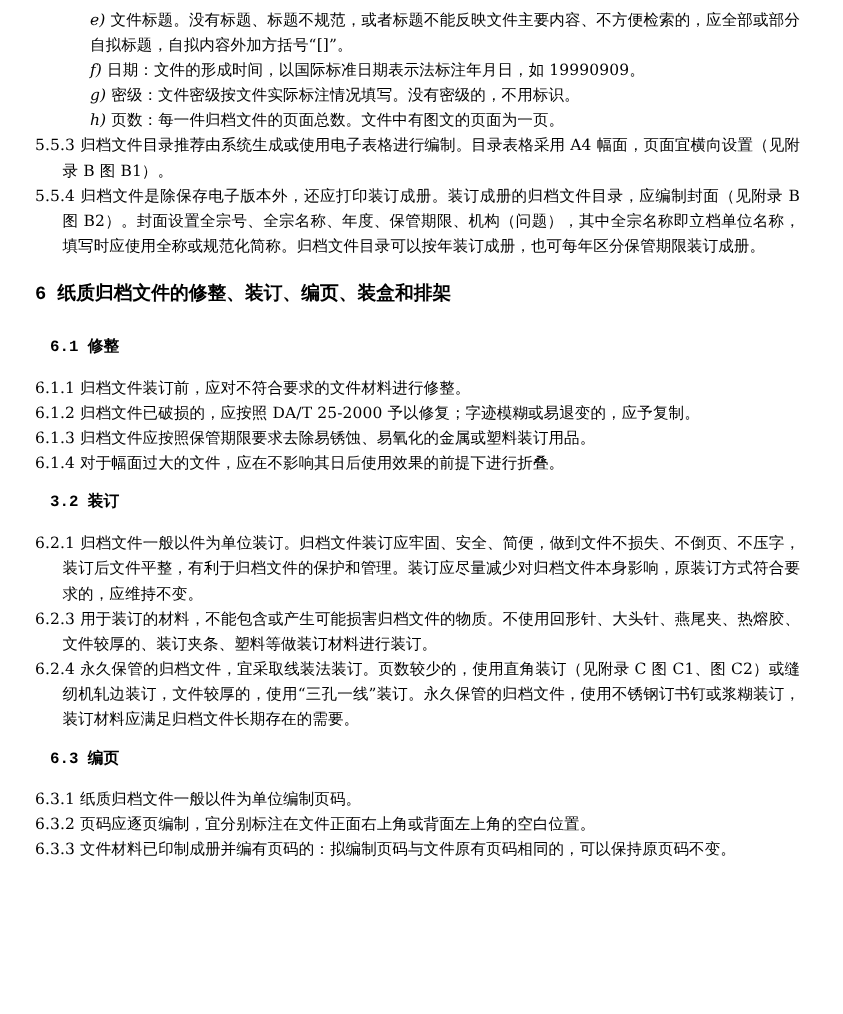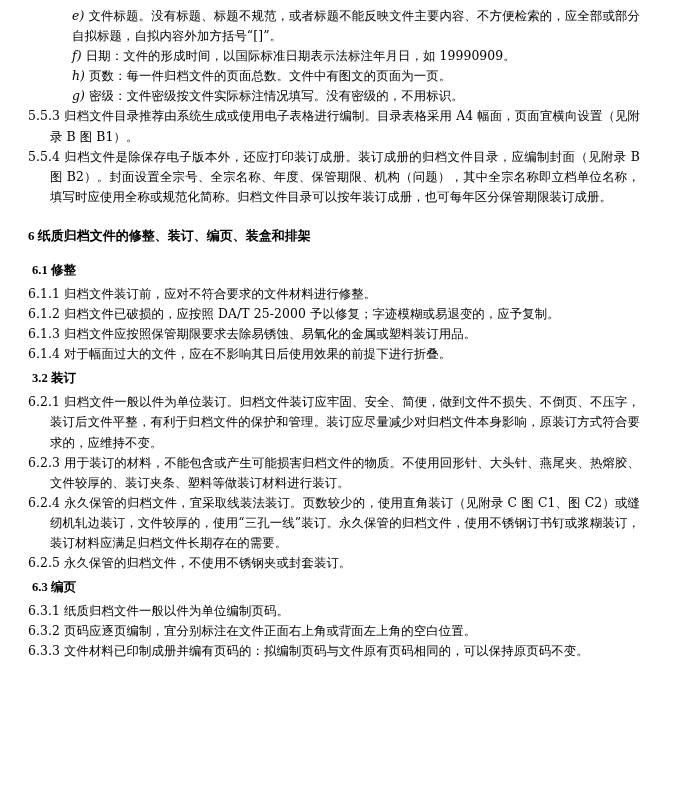--- a/index.html
+++ b/index.html
@@ -36,59 +36,59 @@
   }
   .ind-list .marker {
     font-family: "DejaVu Serif", "Liberation Serif", serif;
     font-style: italic;
   }
   .ind-hang {
     padding-left: 22px;
     text-indent: -22px;
   }
   .heading {
-    font-size: 13px;
+    font-size: 15px;
     font-weight: bold;
     line-height: 20px;
     margin: 0;
-    font-family: Liberation Serif, serif;
+    font-family: Liberation Mono, monospace;
   }
   .subheading {
     font-size: 12.6px;
     font-weight: bold;
     line-height: 20px;
-    margin: 4px;
-    font-family: Liberation Serif, serif;
+    margin: 12px;
+    font-family: Liberation Mono, monospace;
   }
   .sp-lg { height: 19px; }
   .sp-md { height: 10px; }
 </style>
 </head>
 <body>
 
 <div class="page">
 
   <div class="para ind-list">
     <span class="marker">e)</span>
     <span>文件标题。没有标题、标题不规范，或者标题不能反映文件主要内容、不方便检索的，应全部或部分自拟标题，自拟内容外加方括号“[]”。</span>
   </div>
 
   <div class="para ind-list">
     <span class="marker">f)</span>
     <span>日期：文件的形成时间，以国际标准日期表示法标注年月日，如 19990909。</span>
   </div>
 
   <div class="para ind-list">
-    <span class="marker">h)</span>
-    <span>页数：每一件归档文件的页面总数。文件中有图文的页面为一页。</span>
+    <span class="marker">g)</span>
+    <span>密级：文件密级按文件实际标注情况填写。没有密级的，不用标识。</span>
   </div>
 
   <div class="para ind-list">
-    <span class="marker">g)</span>
-    <span>密级：文件密级按文件实际标注情况填写。没有密级的，不用标识。</span>
+    <span class="marker">h)</span>
+    <span>页数：每一件归档文件的页面总数。文件中有图文的页面为一页。</span>
   </div>
 
 
   <div class="para ind-hang">
     <span>5.5.3</span>
     <span>归档文件目录推荐由系统生成或使用电子表格进行编制。目录表格采用 A4 幅面，页面宜横向设置（见附录 B 图 B1）。</span>
   </div>
 
   <div class="para ind-hang">
     <span>5.5.4</span>
@@ -127,24 +127,20 @@
     <span>归档文件一般以件为单位装订。归档文件装订应牢固、安全、简便，做到文件不损失、不倒页、不压字，装订后文件平整，有利于归档文件的保护和管理。装订应尽量减少对归档文件本身影响，原装订方式符合要求的，应维持不变。</span>
   </div>
   <div class="para ind-hang">
     <span>6.2.3</span>
     <span>用于装订的材料，不能包含或产生可能损害归档文件的物质。不使用回形针、大头针、燕尾夹、热熔胶、文件较厚的、装订夹条、塑料等做装订材料进行装订。</span>
   </div>
   <div class="para ind-hang">
     <span>6.2.4</span>
     <span>永久保管的归档文件，宜采取线装法装订。页数较少的，使用直角装订（见附录 C 图 C1、图 C2）或缝纫机轧边装订，文件较厚的，使用“三孔一线”装订。永久保管的归档文件，使用不锈钢订书钉或浆糊装订，装订材料应满足归档文件长期存在的需要。</span>
   </div>
-  <div class="para ind-hang">
-    <span>6.2.5</span>
-    <span>永久保管的归档文件，不使用不锈钢夹或封套装订。</span>
-  </div>
 
   <div class="subheading">6.3  编页</div>
 
   <div class="para ind-hang">
     <span>6.3.1</span>
     <span>纸质归档文件一般以件为单位编制页码。</span>
   </div>
   <div class="para ind-hang">
     <span>6.3.2</span>
     <span>页码应逐页编制，宜分别标注在文件正面右上角或背面左上角的空白位置。</span>

